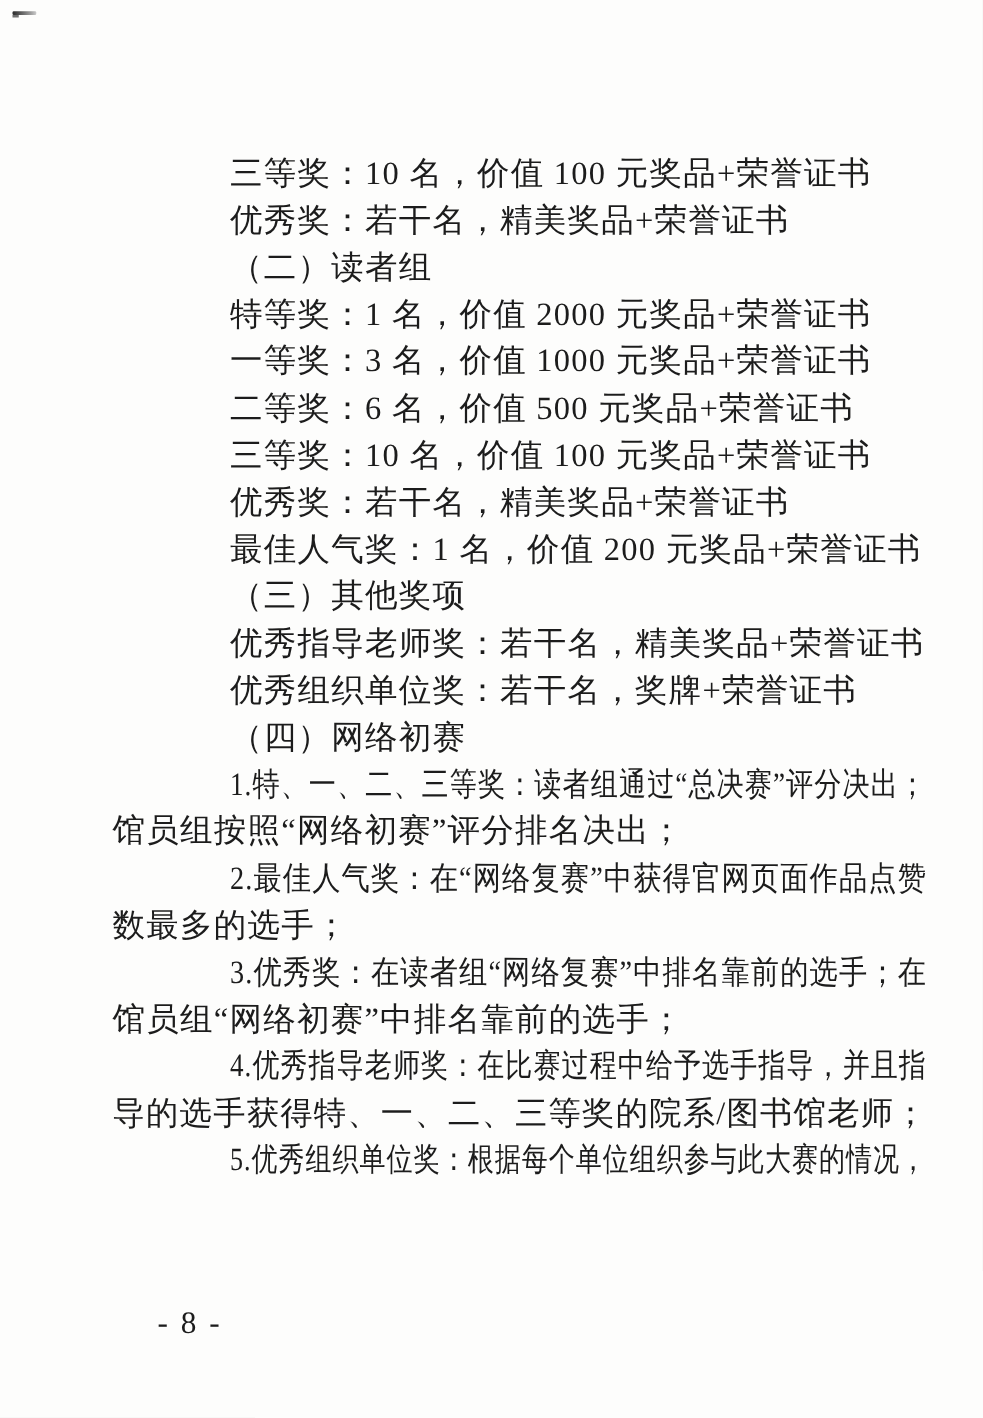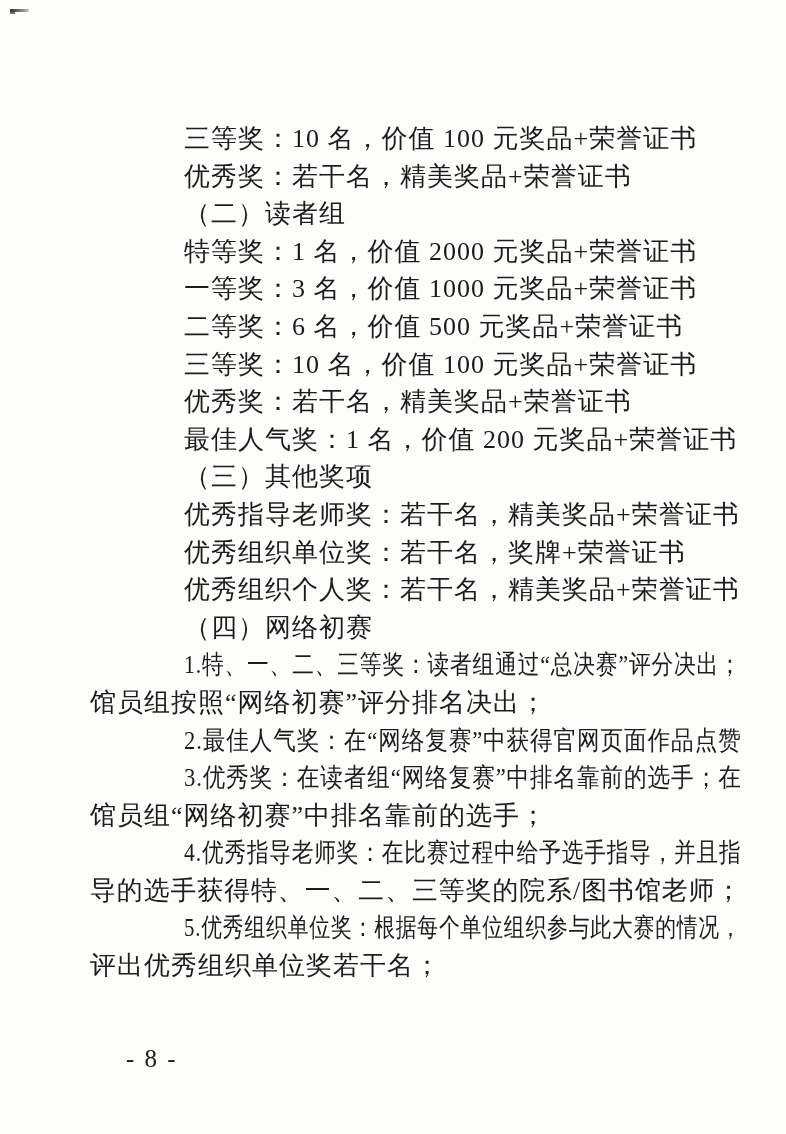--- a/index.html
+++ b/index.html
@@ -68,27 +68,26 @@
     <div class="line indent">（二）读者组</div>
     <div class="line indent">特等奖：1 名，价值 2000 元奖品+荣誉证书</div>
     <div class="line indent">一等奖：3 名，价值 1000 元奖品+荣誉证书</div>
     <div class="line indent">二等奖：6 名，价值 500 元奖品+荣誉证书</div>
     <div class="line indent">三等奖：10 名，价值 100 元奖品+荣誉证书</div>
     <div class="line indent">优秀奖：若干名，精美奖品+荣誉证书</div>
     <div class="line indent">最佳人气奖：1 名，价值 200 元奖品+荣誉证书</div>
     <div class="line indent">（三）其他奖项</div>
     <div class="line indent">优秀指导老师奖：若干名，精美奖品+荣誉证书</div>
     <div class="line indent">优秀组织单位奖：若干名，奖牌+荣誉证书</div>
-    <div class="line indent">优秀组织个人奖：若干名，精美奖品+荣誉证书</div>
     <div class="line indent">（四）网络初赛</div>
     <div class="line indent" style="transform-origin: left center; transform: scaleX(0.835329);">1.特、一、二、三等奖：读者组通过“总决赛”评分决出；</div>
     <div class="line flush">馆员组按照“网络初赛”评分排名决出；</div>
     <div class="line indent" style="transform-origin: left center; transform: scaleX(0.870515);">2.最佳人气奖：在“网络复赛”中获得官网页面作品点赞</div>
+    <div class="line flush">数最多的选手；</div>
     <div class="line indent" style="transform-origin: left center; transform: scaleX(0.870515);">3.优秀奖：在读者组“网络复赛”中排名靠前的选手；在</div>
     <div class="line flush">馆员组“网络初赛”中排名靠前的选手；</div>
     <div class="line indent" style="transform-origin: left center; transform: scaleX(0.832836);">4.优秀指导老师奖：在比赛过程中给予选手指导，并且指</div>
     <div class="line flush" style="transform-origin: left center; transform: scaleX(0.993902);">导的选手获得特、一、二、三等奖的院系/图书馆老师；</div>
     <div class="line indent" style="transform-origin: left center; transform: scaleX(0.800574);">5.优秀组织单位奖：根据每个单位组织参与此大赛的情况，</div>
-    <div class="line flush">评出优秀组织单位奖若干名；</div>
   </div>
 
   <div class="page-number">- 8 -</div>
 </div>
 
 </body></html>

